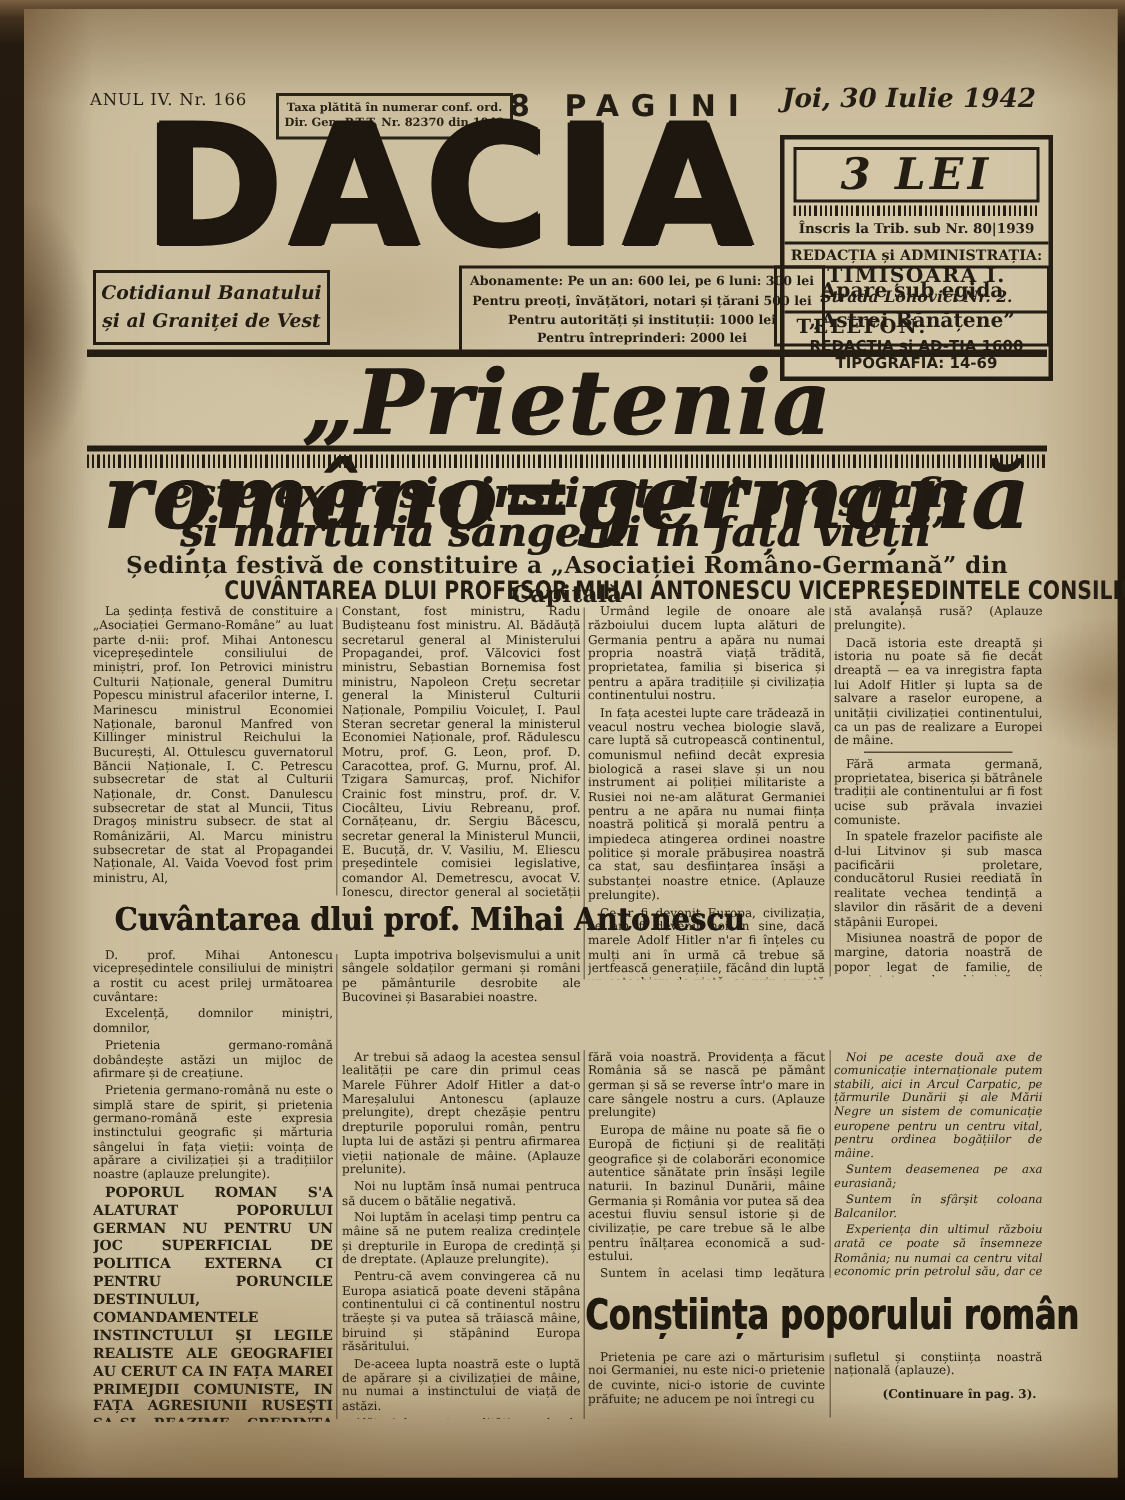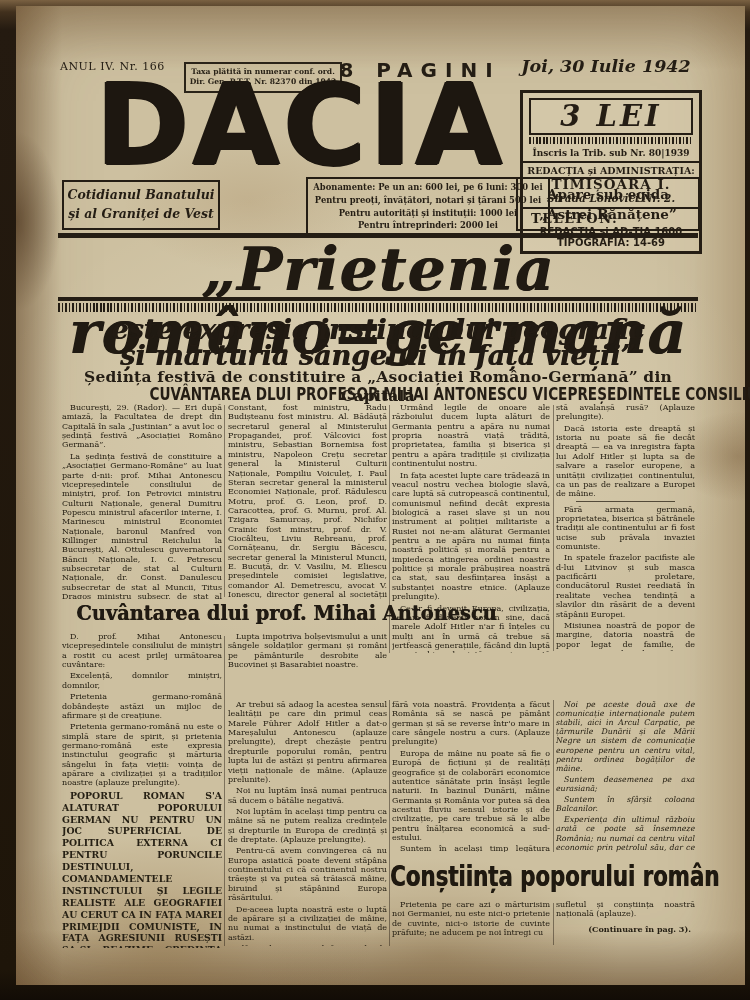--- a/index.html
+++ b/index.html
@@ -172,21 +172,20 @@
 
   <div class="vrule" style="left:224px;top:405px;height:192px;"></div>
   <div class="vrule" style="left:224px;top:636px;height:310px;"></div>
   <div class="vrule" style="left:389px;top:405px;height:248px;"></div>
   <div class="vrule" style="left:389px;top:700px;height:246px;"></div>
   <div class="vrule" style="left:553px;top:405px;height:246px;"></div>
   <div class="vrule" style="left:553px;top:700px;height:152px;"></div>
   <div class="vrule" style="left:553px;top:903px;height:42px;"></div>
 
   <div class="abs col" style="left:62px;top:403px;width:160px;height:196px;">
-    <p>București, 29. (Rador). — Eri după amiază, la Facultatea de drept din Capitală în sala „Justinian” a avut loc o ședință festivă „Asociației Româno Germană”.</p>
     <p>La ședința festivă de constituire a „Asociației Germano-Române” au luat parte d-nii: prof. Mihai Antonescu vicepreședintele consiliului de miniștri, prof. Ion Petrovici ministru Culturii Naționale, general Dumitru Popescu ministrul afacerilor interne, I. Marinescu ministrul Economiei Naționale, baronul Manfred von Killinger ministrul Reichului la București, Al. Ottulescu guvernatorul Băncii Naționale, I. C. Petrescu subsecretar de stat al Culturii Naționale, dr. Const. Danulescu subsecretar de stat al Muncii, Titus Dragoș ministru subsecr. de stat al Românizării, Al. Marcu ministru subsecretar de stat al Propagandei Naționale, Al. Vaida Voevod fost prim ministru, Al,</p>
   </div>
   <div class="abs col" style="left:228px;top:403px;width:159px;height:196px;">
     <p class="noind">Constant, fost ministru, Radu Budișteanu fost ministru. Al. Bădăuță secretarul general al Ministerului Propagandei, prof. Vălcovici fost ministru, Sebastian Bornemisa fost ministru, Napoleon Crețu secretar general la Ministerul Culturii Naționale, Pompiliu Voiculeț, I. Paul Steran secretar general la ministerul Economiei Naționale, prof. Rădulescu Motru, prof. G. Leon, prof. D. Caracottea, prof. G. Murnu, prof. Al. Tzigara Samurcaș, prof. Nichifor Crainic fost minstru, prof. dr. V. Ciocâlteu, Liviu Rebreanu, prof. Cornățeanu, dr. Sergiu Băcescu, secretar general la Ministerul Muncii, E. Bucuță, dr. V. Vasiliu, M. Eliescu președintele comisiei legislative, comandor Al. Demetrescu, avocat V. Ionescu, director general al societății de radiodifuziune, etc. precum și numeroși profesori cărturari.</p>
   </div>
   <div class="abs col" style="left:392px;top:403px;width:158px;height:250px;">
     <p>Urmând legile de onoare ale războiului ducem lupta alături de Germania pentru a apăra nu numai propria noastră viață trădită, proprietatea, familia și biserica și pentru a apăra tradițiile și civilizația continentului nostru.</p>
     <p>In fața acestei lupte care trădează in veacul nostru vechea biologie slavă, care luptă să cutropească continentul, comunismul nefiind decât expresia biologică a rasei slave și un nou instrument ai poliției militariste a Rusiei noi ne-am alăturat Germaniei pentru a ne apăra nu numai ființa noastră politică și morală pentru a impiedeca atingerea ordinei noastre politice și morale prăbușirea noastră ca stat, sau desființarea însăși a substanței noastre etnice. (Aplauze prelungite).</p>
     <p>Ce-ar fi devenit Europa, civilizația, ce am fi devenit noi in sine, dacă marele Adolf Hitler n'ar fi înțeles cu mulți ani în urmă că trebue să jertfească generațiile, făcând din luptă un catechism de viață, ca prin armată Germania să zăgăzuiască acea-</p>
   </div>

